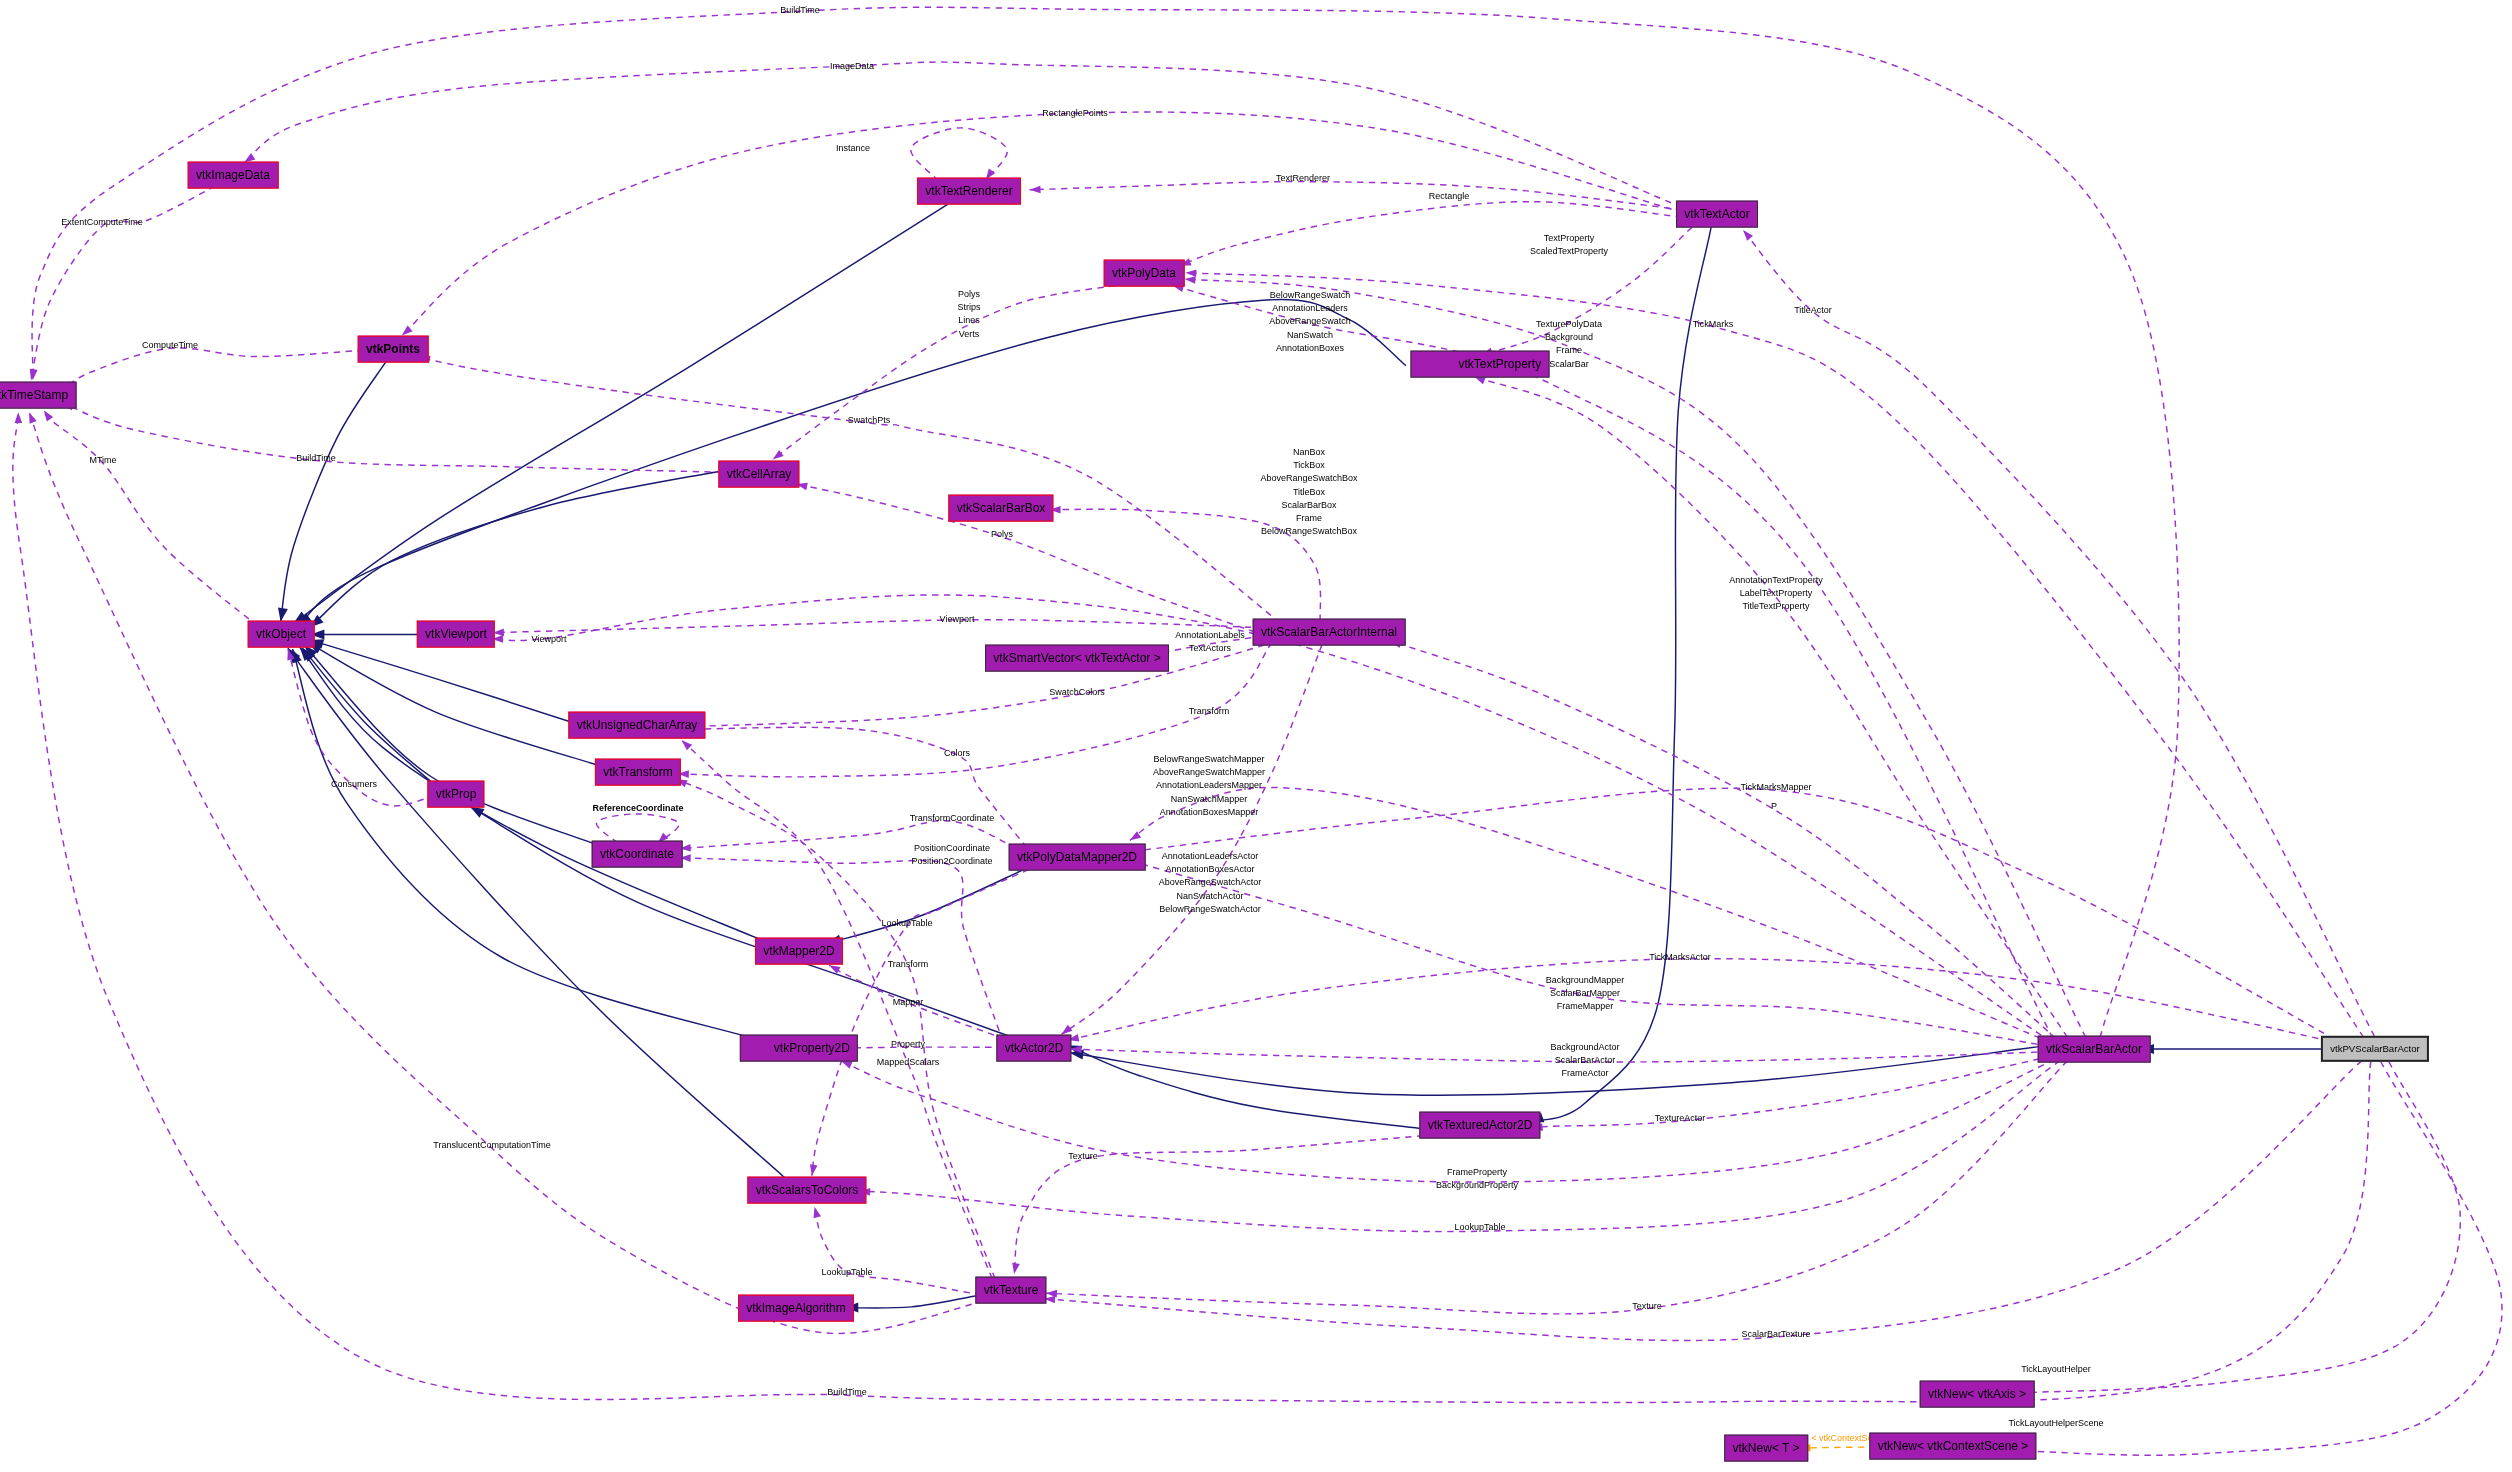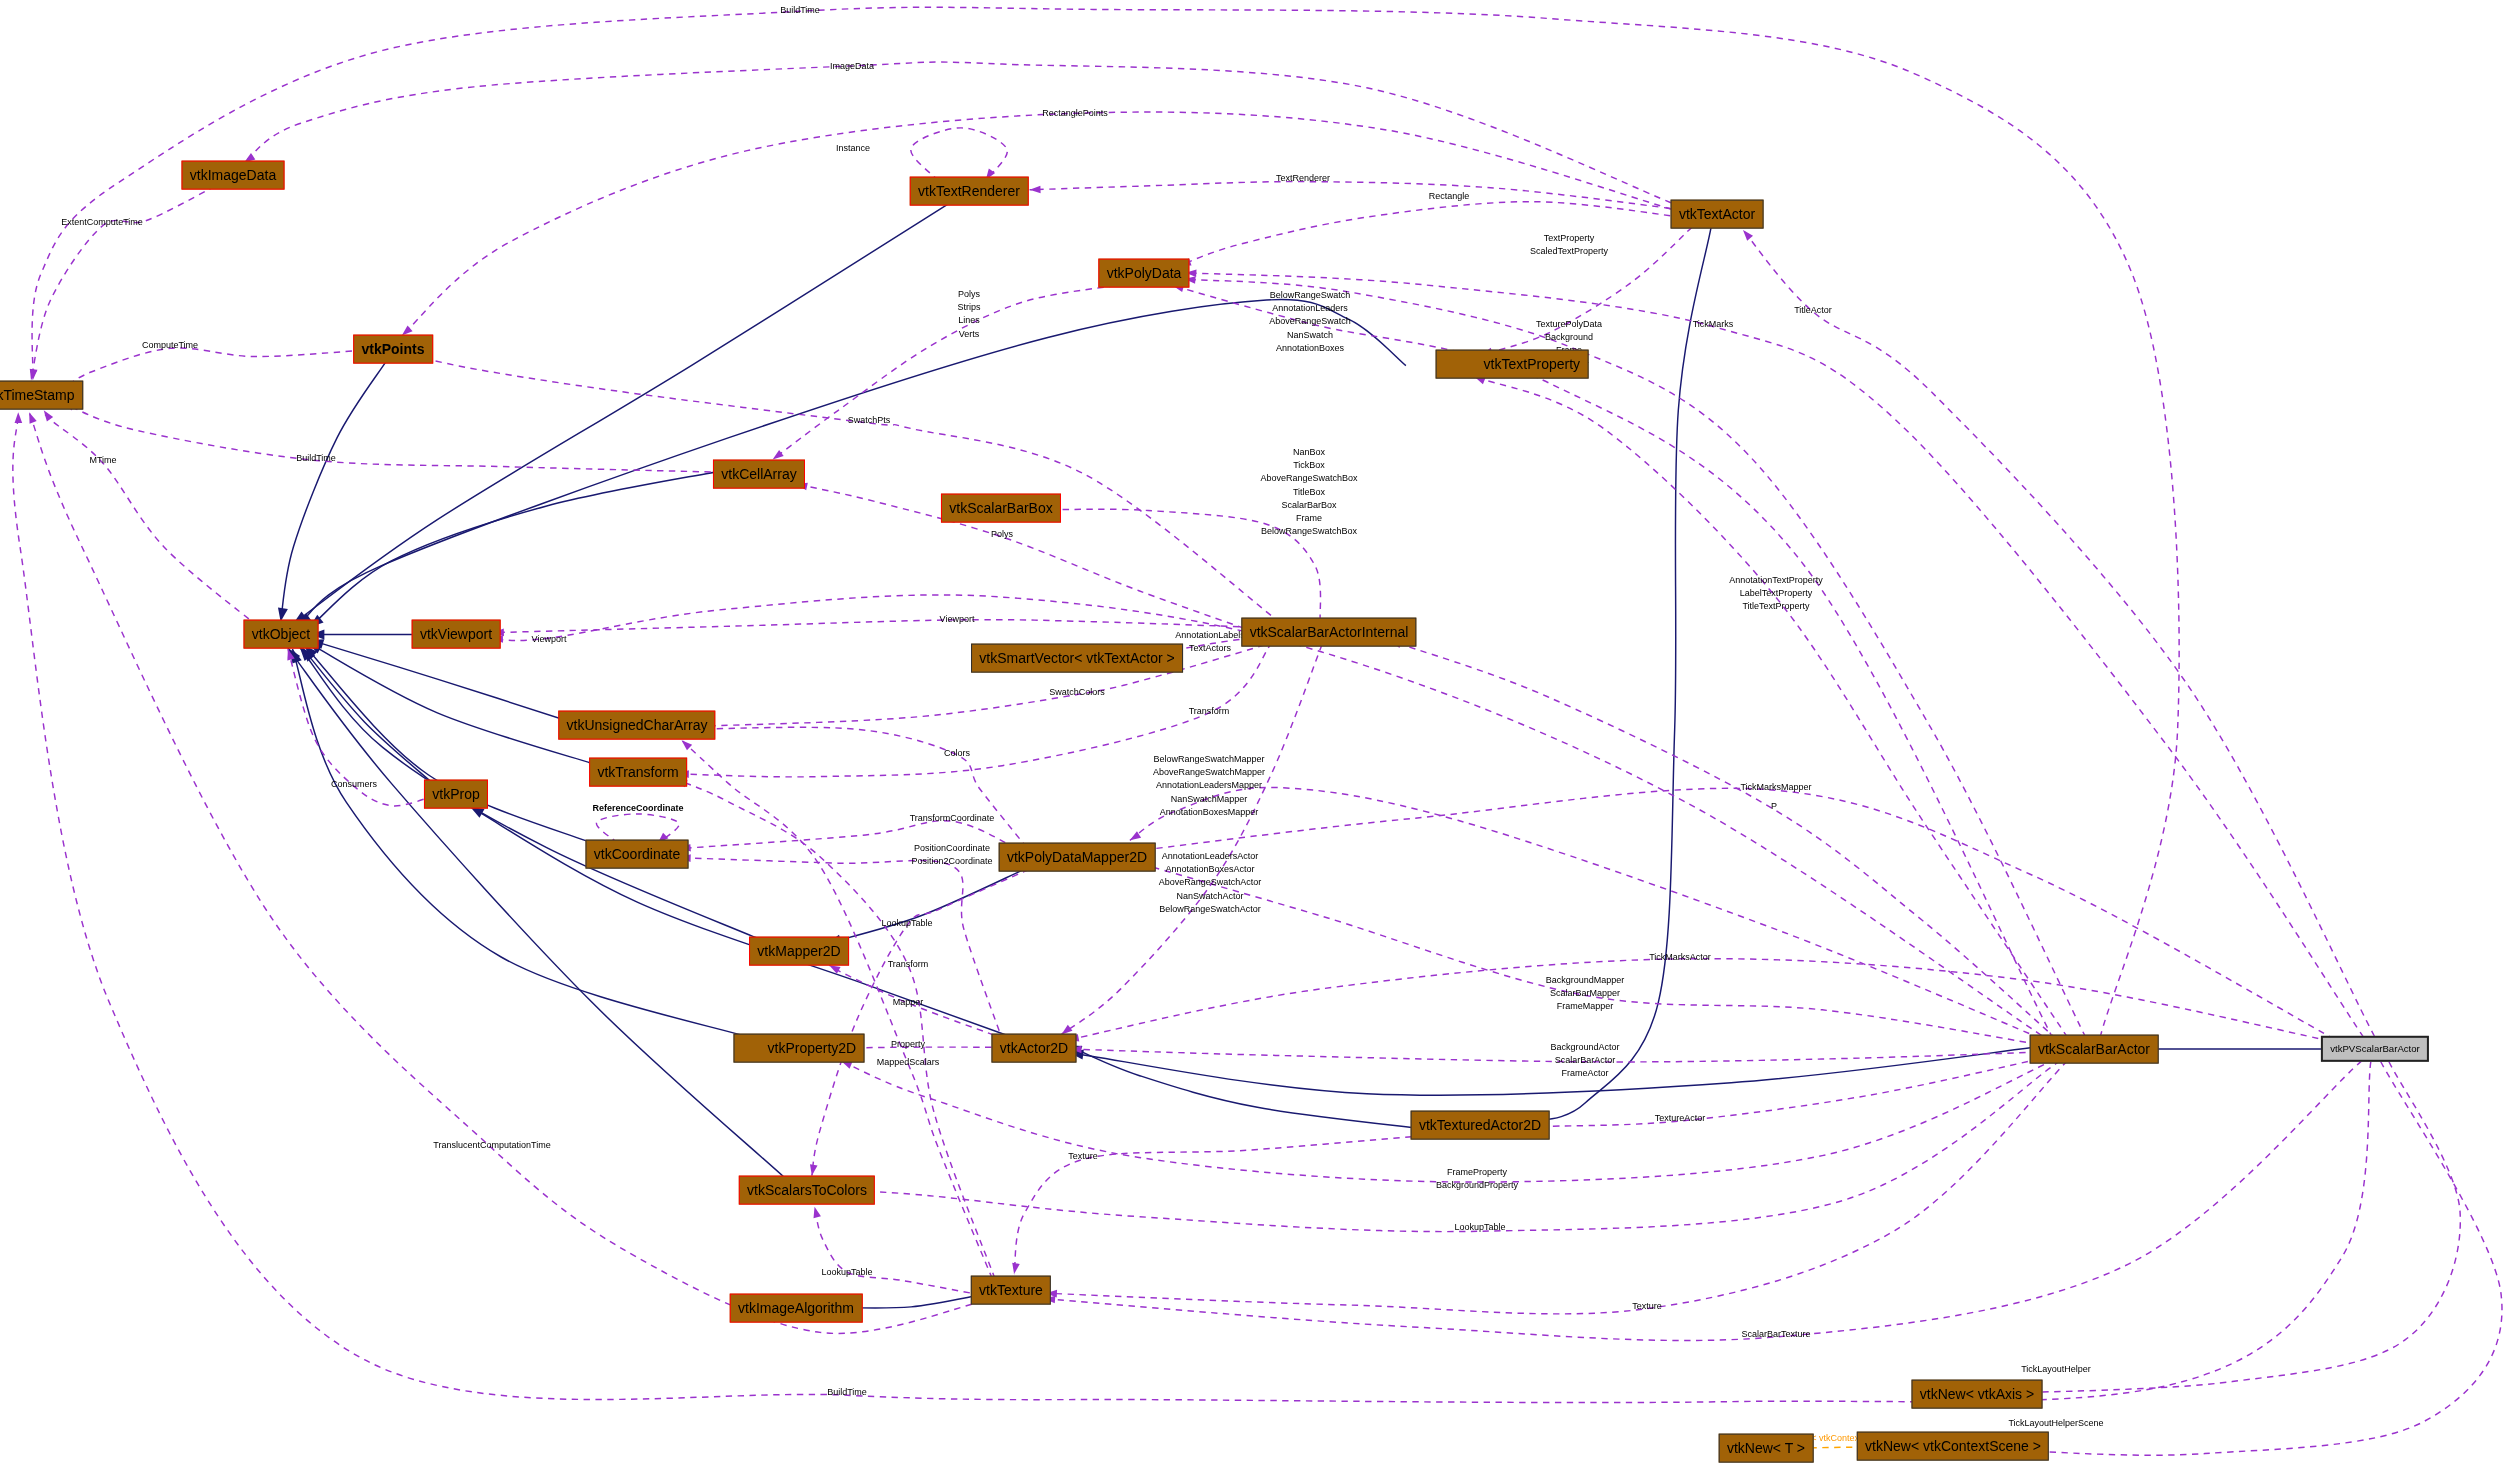--- a/index.html
+++ b/index.html
@@ -1,20 +1,20 @@
 <!DOCTYPE html>
 <html style="font-size:14.6px"><head>
 <meta charset="utf-8">
 <style>
   html,body{margin:0;padding:0;background:#ffffff;}
   #canvas{position:relative;width:2512px;height:1473px;background:#fff;overflow:hidden;
           font-family:"Liberation Sans","DejaVu Sans",sans-serif;border-radius:32px;}
   #edge-layer{position:absolute;left:0;top:0;}
-  .node{position:absolute;transform:translate(-50%,-50%);background:#a16207;border:1.4px solid #2f2f2f;
-        color:#000;font-size:14px;line-height:1;padding:6.4px 7.3px;white-space:nowrap;z-index:3;cursor:pointer;}
+  .node{position:absolute;transform:translate(-50%,-50%);background:#a21caf;border:1.4px solid #2f2f2f;
+        color:#000;font-size:12px;line-height:1;padding:6.4px 7.3px;white-space:nowrap;z-index:3;cursor:pointer;}
   .node.red{border-color:#ff0000;}
   .node.main{background:#bfbfbf;border:2.3px solid #222;font-size:9.6px;}
   .edge-label{position:absolute;transform:translate(-50%,-50%);color:#000;font-size:9px;line-height:13.2px;
         text-align:center;white-space:pre-line;z-index:2;pointer-events:none;}
   .edge-label.tmpl{color:#ff9900;}
 </style>
 </head>
 <body>
 
 <div id="canvas">
@@ -257,21 +257,21 @@
       <div class="edge-label tmpl" style="left: 1853px; top: 1439px;">&lt; vtkContextScene &gt;</div>
     </div>
   <div id="node-layer">
       <div class="node " style="left: 30px; top: 395px;">vtkTimeStamp</div>
       <div class="node red" style="left: 233px; top: 175px;">vtkImageData</div>
       <div class="node red" style="left: 393px; top: 349px; font-weight: bold;">vtkPoints</div>
       <div class="node red" style="left: 969px; top: 191px;">vtkTextRenderer</div>
       <div class="node red" style="left: 1144px; top: 273px;">vtkPolyData</div>
       <div class="node red" style="left: 759px; top: 474px;">vtkCellArray</div>
       <div class="node red" style="left: 1001px; top: 508px;">vtkScalarBarBox</div>
-      <div class="node " style="left: 1512px; top: 364px; padding-left: 47px;">vtkTextProperty</div>
+      <div class="node " style="left: 1480px; top: 364px; padding-left: 47px;">vtkTextProperty</div>
       <div class="node " style="left: 1717px; top: 214px;">vtkTextActor</div>
       <div class="node red" style="left: 281px; top: 634px;">vtkObject</div>
       <div class="node red" style="left: 456px; top: 634px;">vtkViewport</div>
       <div class="node " style="left: 1077px; top: 658px;">vtkSmartVector&lt; vtkTextActor &gt;</div>
       <div class="node " style="left: 1329px; top: 632px;">vtkScalarBarActorInternal</div>
       <div class="node red" style="left: 637px; top: 725px;">vtkUnsignedCharArray</div>
       <div class="node red" style="left: 638px; top: 772px;">vtkTransform</div>
       <div class="node red" style="left: 456px; top: 794px;">vtkProp</div>
       <div class="node " style="left: 637px; top: 854px;">vtkCoordinate</div>
       <div class="node " style="left: 1077px; top: 857px;">vtkPolyDataMapper2D</div>

